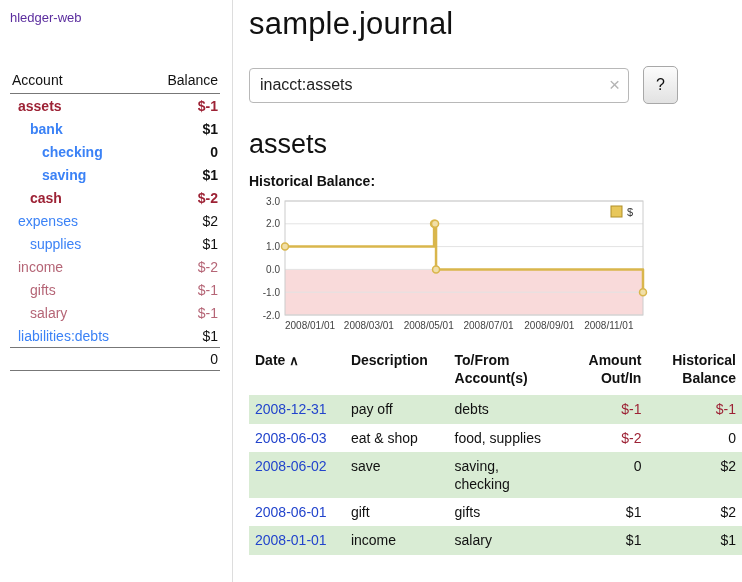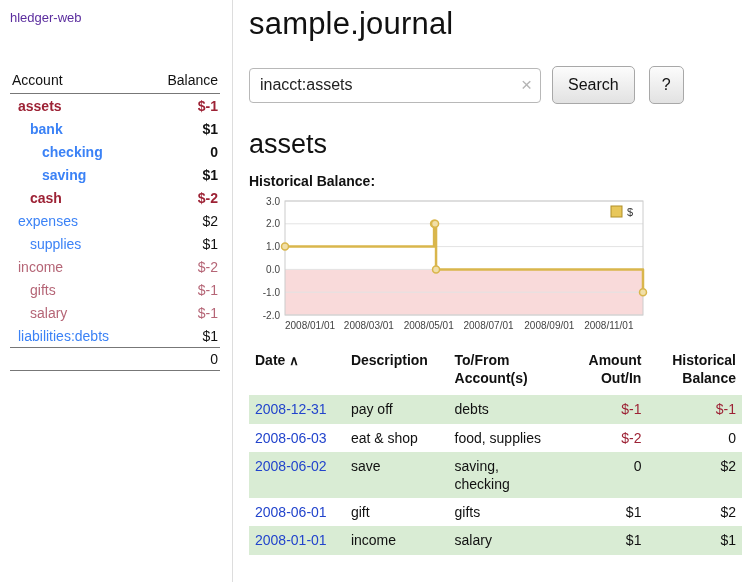--- a/index.html
+++ b/index.html
@@ -15,21 +15,21 @@
   table.accounts td{padding:3.5px 2px;}
   td.bal{text-align:right;}
   .acct-link{color:#3b82f6;}
   .bold{font-weight:700;}
   .neg-strong{color:#9d2235;}
   .neg-soft{color:#b56576;}
   table.accounts tfoot td{border-top:1px solid #777;border-bottom:1px solid #777;padding:3px 2px;}
   main{flex:1;padding:2px 0 0 16px;}
   h1{font-size:31px;font-weight:400;margin:4px 0 24px;letter-spacing:.2px;}
   .search-row{display:flex;align-items:center;}
-  .searchbox{position:relative;width:292px;}
+  .searchbox{position:relative;width:380px;}
   .searchbox input{width:100%;height:35px;border:1px solid #b8b8b8;border-radius:4px;font-size:16px;padding:0 30px 0 10px;color:#222;font-family:inherit;outline:none;}
   .clear-x{position:absolute;right:9px;top:6px;font-size:19px;color:#b5b5b5;cursor:pointer;line-height:1.2;}
   .btn{height:38px;margin-left:11px;padding:0 15px;font-size:16px;font-family:inherit;color:#111;background:linear-gradient(#fcfcfc,#e2e2e2);border:1px solid #a8a8a8;border-radius:5px;cursor:pointer;}
   .btn-help{margin-left:14px;padding:0 12px;}
   h2{font-size:27px;font-weight:400;margin:25px 0 13px;}
   .chart-heading{font-size:14px;font-weight:700;margin:0 0 6px;}
   #chart-holder{line-height:0;}
   .register{border-collapse:collapse;font-size:14px;margin-top:12px;}
   .register th{font-weight:700;text-align:left;vertical-align:top;padding:4px 6px 8px;line-height:1.3;}
   .register th.r,.register td.r{text-align:right;}
@@ -113,21 +113,20 @@
   </aside>
 
   <main>
     <h1>sample.journal</h1>
 
     <div class="search-row">
       <div class="searchbox">
         <input type="text" value="inacct:assets" style="">
         <span class="clear-x">×</span>
       </div>
-      <button class="btn">Search</button>
       <button class="btn btn-help">?</button>
     </div>
 
     <h2>assets</h2>
     <div class="chart-heading">Historical Balance:</div>
 
     <div id="chart-holder"><svg width="400" height="140" viewBox="0 0 400 140">
           <rect x="36" y="6" width="358" height="114" fill="#ffffff"></rect>
           <rect x="36" y="74.39999999999999" width="358" height="45.60000000000001" fill="#f9dada"></rect>
           <line x1="36" x2="394" y1="6" y2="6" stroke="#e3e3e3" stroke-width="1"></line>

